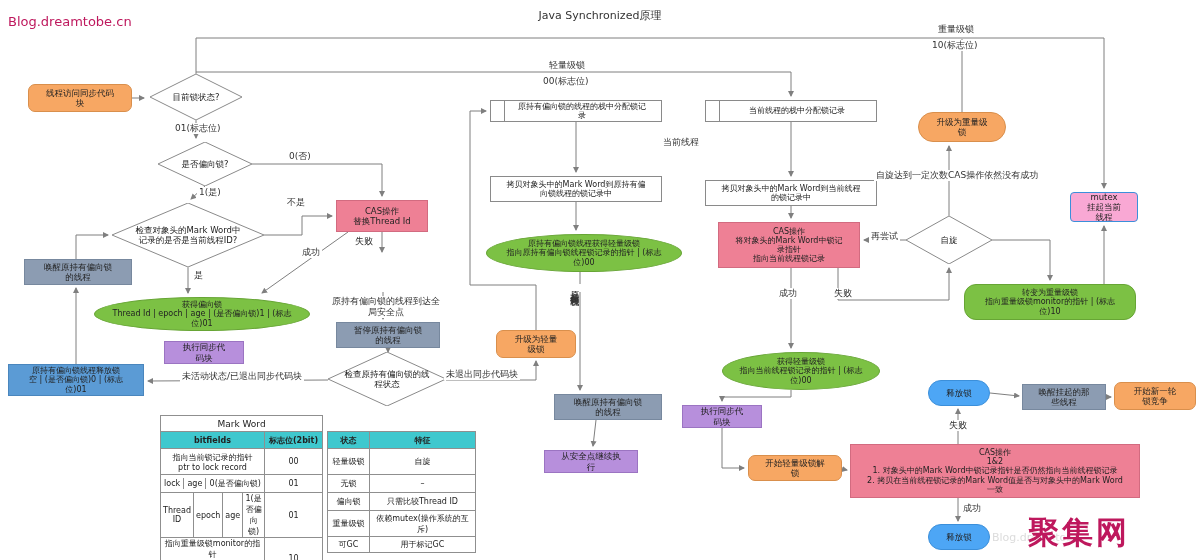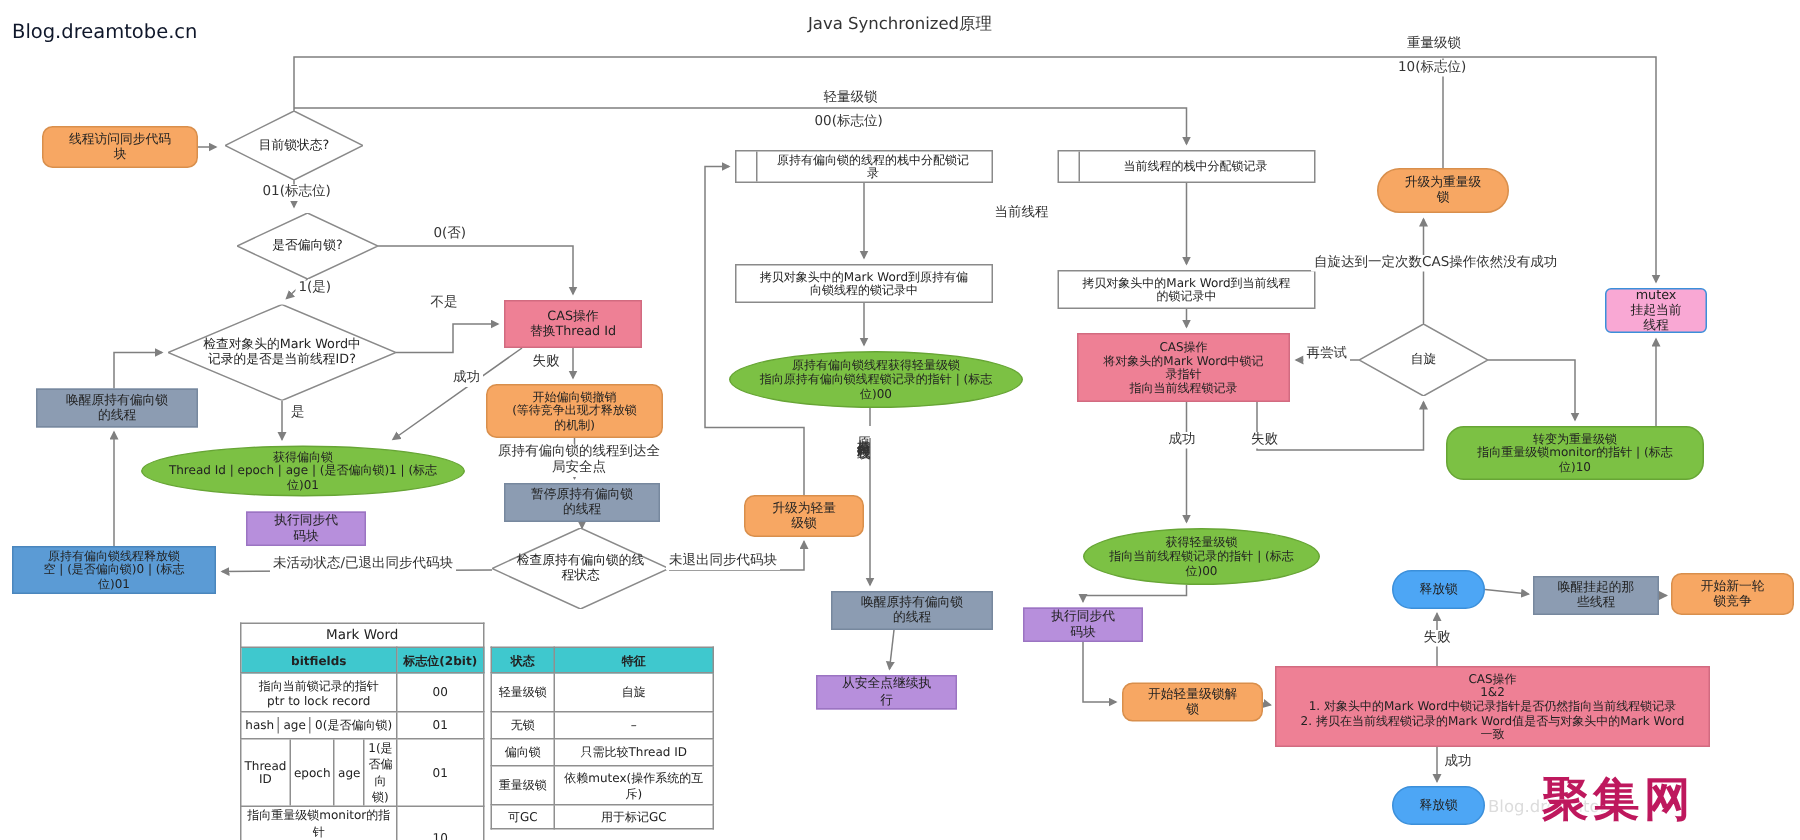--- a/index.html
+++ b/index.html
@@ -26,21 +26,21 @@
   .wrect .ntext{position:relative;padding-left:12px;}
   .diamond{position:absolute;display:flex;align-items:center;justify-content:center;text-align:center;
            font-size:8.5px;line-height:1.2;z-index:2;color:#222;}
   .diamond svg{position:absolute;left:0;top:0;width:100%;height:100%;}
   .diamond .dlabel{position:relative;z-index:1;padding:0 16px;}
   .elabel{position:absolute;font-size:9px;color:#333;background:#fff;padding:0 2px;
           white-space:nowrap;z-index:3;line-height:1.2;}
   .elabel.wrap{white-space:normal;text-align:center;}
   .vlabel{writing-mode:vertical-rl;letter-spacing:1px;}
   .title{position:absolute;left:0;right:0;top:8px;text-align:center;font-size:11px;color:#333;z-index:3;}
-  .wm-top{position:absolute;left:8px;top:14px;font-size:13px;color:#0f172a;z-index:3;}
+  .wm-top{position:absolute;left:8px;top:14px;font-size:13px;color:#be185d;z-index:3;}
   .wm-bot{position:absolute;left:992px;top:531px;font-size:11px;color:#dcdcdc;z-index:3;}
   .logo{position:absolute;left:1028px;top:512px;font-size:31px;font-weight:bold;color:#be185d;
         letter-spacing:3px;z-index:5;text-shadow:0 0 3px #fff,0 0 2px #fff;}
   .mwrap{position:absolute;display:flex;gap:4px;z-index:2;align-items:flex-start;}
   .mtab{border-collapse:collapse;table-layout:fixed;background:#fff;font-size:8px;color:#222;}
   .mtab td{border:1px solid #8f8f8f;text-align:center;padding:0 2px;vertical-align:middle;}
   .mtab .ttl{font-size:9px;}
   .mtab .th{background:#3FC8CE;font-weight:bold;margin-top:20px;}
   .mtab .bitcell{padding:0;}
   .bits{display:flex;min-height:100%;align-items:stretch;white-space:pre-line;}
@@ -121,22 +121,20 @@
 
   <div class="diamond f8" style="left:112px;top:203px;width:152px;height:64px">
     <svg viewBox="0 0 100 100" preserveAspectRatio="none">
         <polygon points="50,0 100,50 50,100 0,50" fill="#ffffff" stroke="#8a8a8a" vector-effect="non-scaling-stroke"></polygon>
       </svg>
     <span class="dlabel" style="padding:0 20px">检查对象头的Mark Word中记录的是否是当前线程ID?</span>
   </div>
 
   <div class="node pink" style="left:336px;top:200px;width:92px;height:32px">CAS操作
 替换Thread Id</div>
-  <div class="node orange f8" style="left:324px;top:256px;width:118px;height:36px">开始偏向锁撤销
-(等待竞争出现才释放锁的机制)</div>
   <div class="node green f8" style="left:94px;top:297px;width:216px;height:34px">获得偏向锁
 Thread Id | epoch | age | (是否偏向锁)1 | (标志位)01</div>
   <div class="node purple" style="left:164px;top:341px;width:80px;height:23px">执行同步代码块</div>
   <div class="node grayblue" style="left:336px;top:322px;width:104px;height:26px">暂停原持有偏向锁的线程</div>
 
   <div class="diamond f8" style="left:328px;top:352px;width:118px;height:54px">
     <svg viewBox="0 0 100 100" preserveAspectRatio="none">
         <polygon points="50,0 100,50 50,100 0,50" fill="#ffffff" stroke="#8a8a8a" vector-effect="non-scaling-stroke"></polygon>
       </svg>
     <span class="dlabel">检查原持有偏向锁的线程状态</span>
@@ -235,21 +233,21 @@
       <tr class="h26">
         <td class="bitcell">
               <div class="bits"><span>指向当前锁记录的指针
 ptr to lock record</span></div>
             </td>
         <td>00</td>
       </tr>
       <tr class="h18">
         <td class="bitcell">
               <div class="bits">
-          <span>hash</span>
+          <span>lock</span>
           <span>age</span>
           <span>0(是否偏向锁)</span>
         </div>
             </td>
         <td>01</td>
       </tr>
       <tr class="h18">
         <td class="bitcell">
               <div class="bits">
           <span>Thread ID</span>

